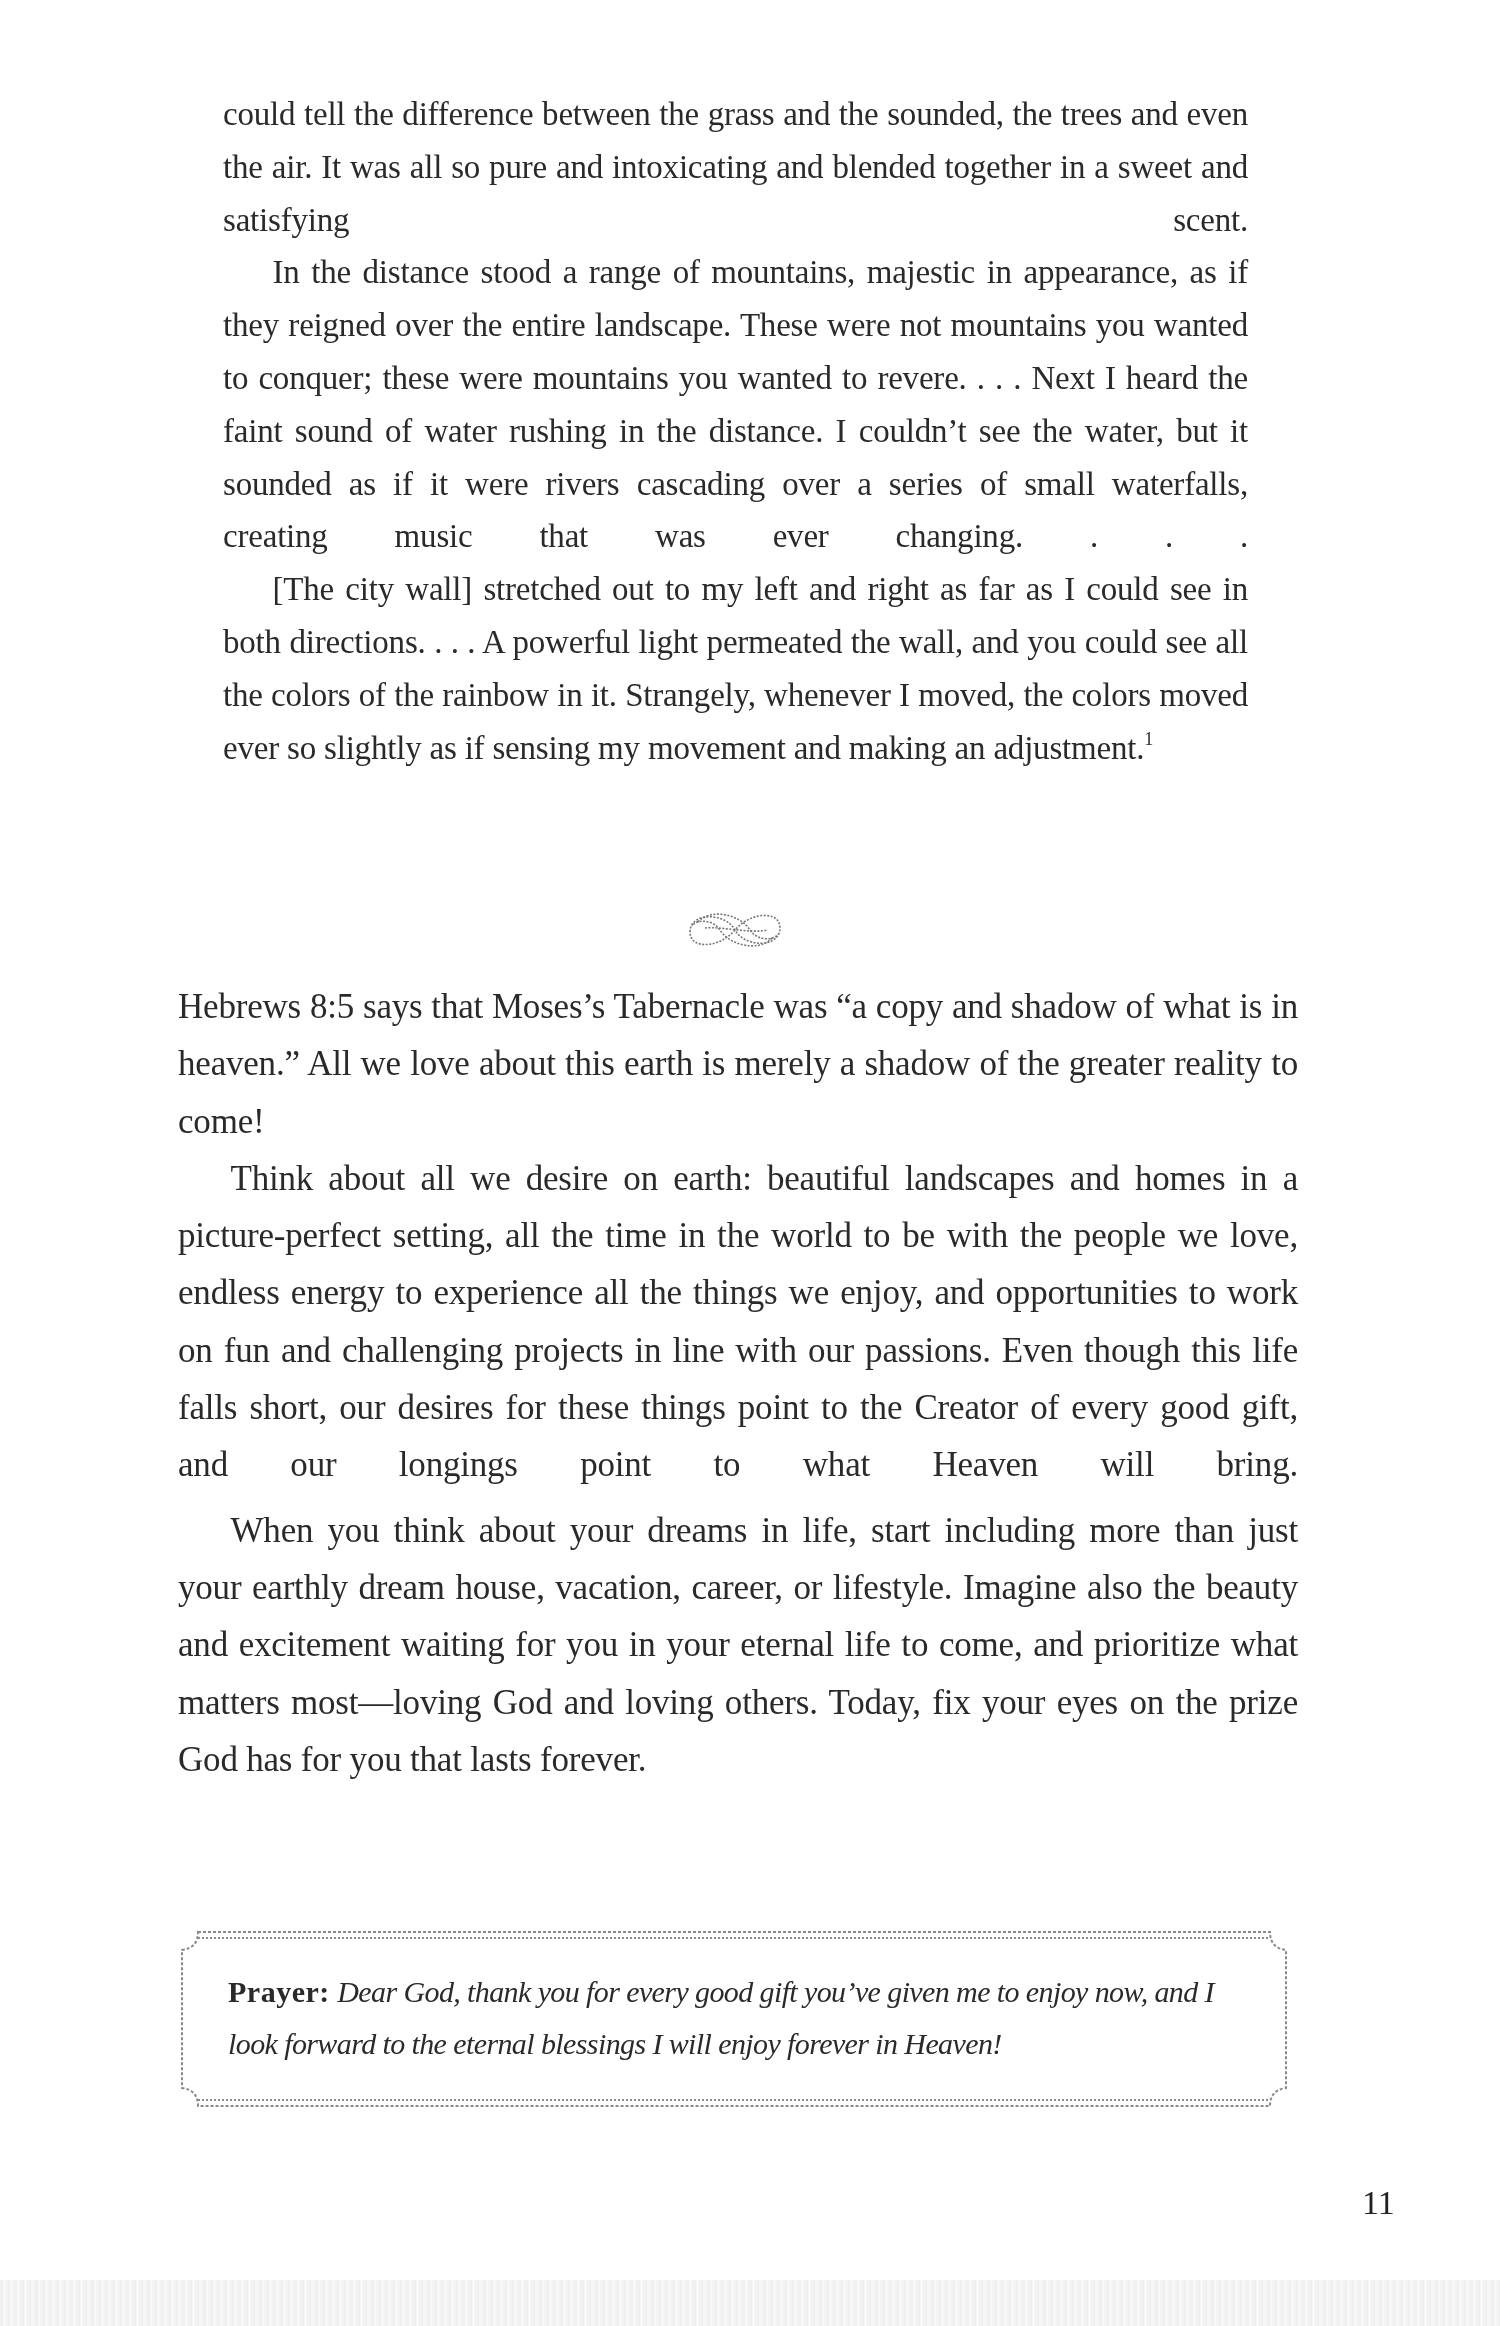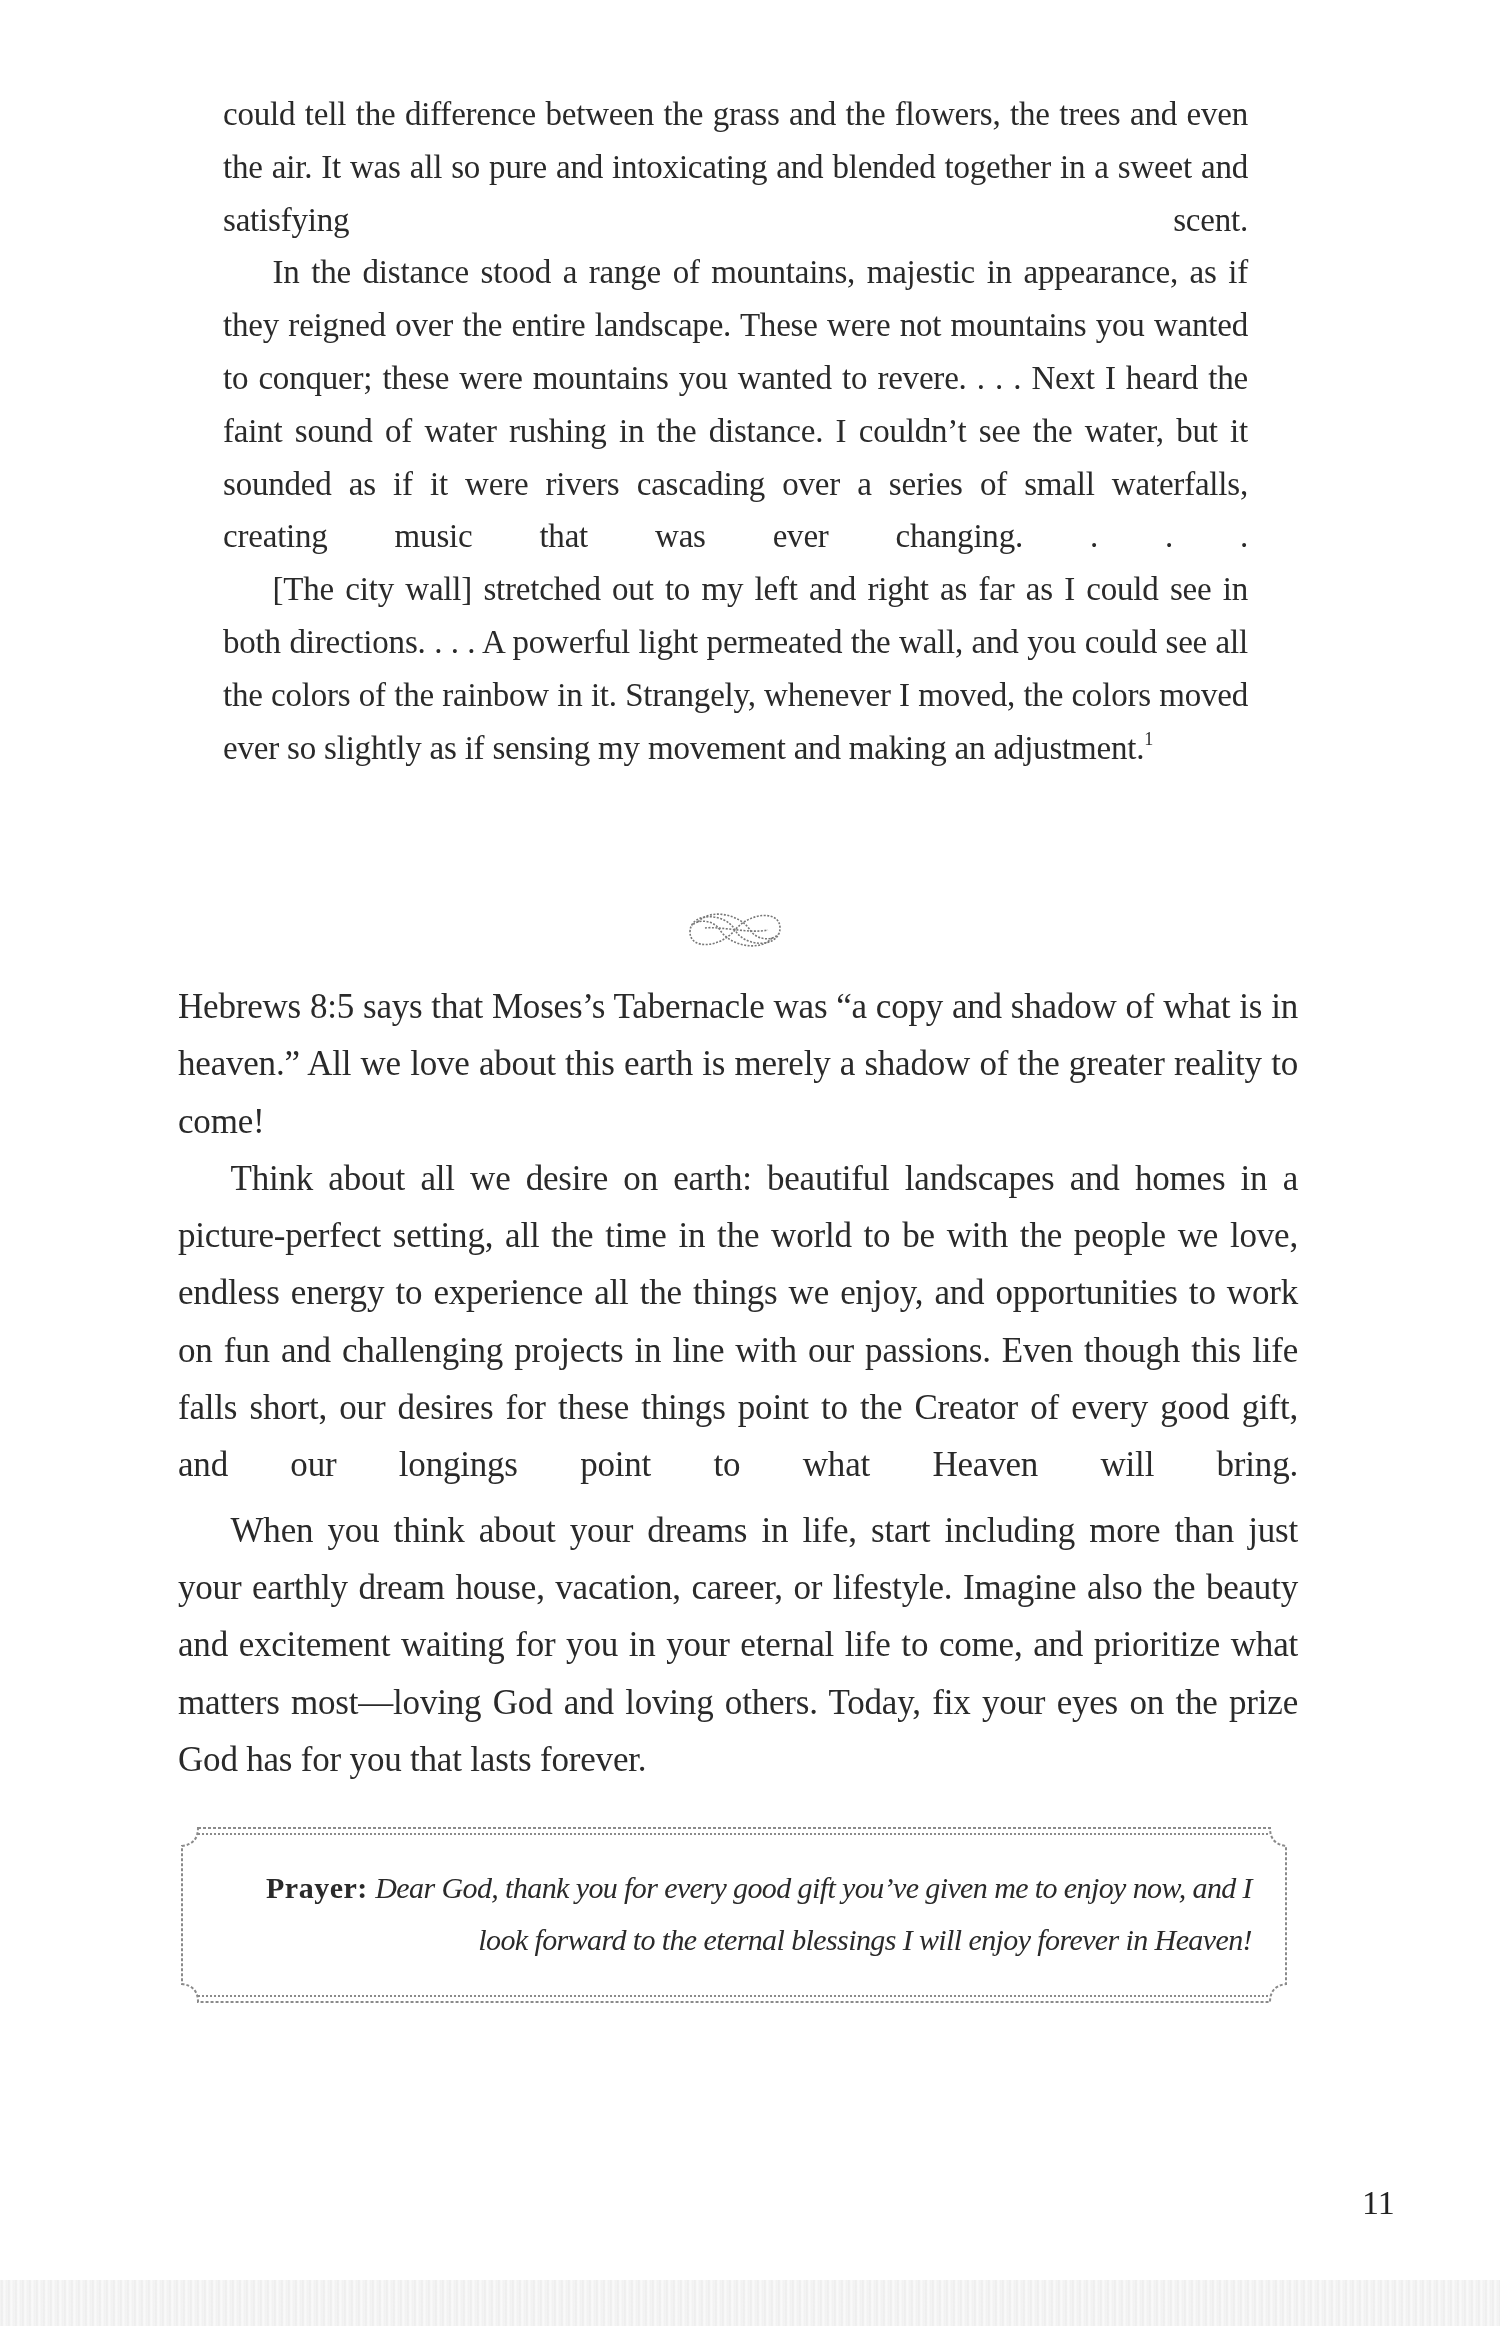--- a/index.html
+++ b/index.html
@@ -10,36 +10,36 @@
   .quote p, .main p { margin:0; }
   .quote p.indent, .main p.indent { text-indent:1.5em; }
   .quote p { text-align-last:justify; }
   .quote p.end { text-align-last:left; }
   sup { font-size:0.55em; vertical-align:0.75em; line-height:0; }
   .ornament { position:absolute; left:680px; top:900px; width:110px; height:60px; }
   .main { position:absolute; left:178px; width:1120px; top:978px;
           font-size:35px; line-height:57.3px; text-align:justify; letter-spacing:-0.2px; }
   .main p { text-align-last:justify; }
   .main p.end { text-align-last:left;margin-top:8px; }
-  .prayer-box { position:absolute; left:176px; top:1820px; width:1116px; height:190px;text-align:right; }
+  .prayer-box { position:absolute; left:176px; top:1924px; width:1116px; height:190px; }
   .prayer-box svg { position:absolute; left:0; top:0; }
   .prayer-text { position:absolute; left:52px; right:40px; top:42px; font-size:30px; line-height:52px;
                  color:#2a2a2a; }
   .prayer-label { font-weight:bold; letter-spacing:0.5px; }
   .prayer-body { font-style:italic; letter-spacing:-0.6px; }
   .page-number { position:absolute; left:1362px; top:2184px; font-size:34px; color:#222; }
   .bottom-strip { position:absolute; left:0; top:2280px; width:1500px; height:46px;
     background: repeating-linear-gradient(90deg, #f4f4f4 0px, #e9e9e9 2px, #fafafa 4px, #eeeeee 7px);
     opacity:0.85; }
 </style>
 </head>
 <body>
 
 <div class="quote">
-  <p>could tell the difference between the grass and the flowers, the trees and even the air. It was all so pure and intoxicating and blended together in a sweet and satisfying scent.</p>
+  <p>could tell the difference between the grass and the sounded, the trees and even the air. It was all so pure and intoxicating and blended together in a sweet and satisfying scent.</p>
   <p class="indent">In the distance stood a range of mountains, majestic in appearance, as if they reigned over the entire landscape. These were not mountains you wanted to conquer; these were mountains you wanted to revere. . . . Next I heard the faint sound of water rushing in the distance. I couldn’t see the water, but it sounded as if it were rivers cascading over a series of small waterfalls, creating music that was ever changing. . . .</p>
   <p class="indent end"><span>[The city wall] stretched out to my left and right as far as I could see in both directions. . . . A powerful light permeated the wall, and you could see all the colors of the rainbow in it. Strangely, whenever I moved, the colors moved ever so slightly as if sensing my movement and making an adjustment.</span><sup>1</sup></p>
 </div>
 
 <div class="ornament">
   <svg width="110" height="60" viewBox="0 0 110 60" fill="none" stroke="#777" stroke-width="1.6" stroke-dasharray="2 1.5">
     <path d="M10 32 C10 12, 45 12, 55 30 C65 48, 100 48, 100 28 C100 10, 70 12, 55 30 C40 48, 10 50, 10 32 Z"></path>
     <path d="M18 22 C30 8, 60 14, 70 30 C78 42, 95 40, 98 34"></path>
     <path d="M92 38 C80 52, 50 46, 40 30 C32 18, 15 20, 12 26"></path>
     <path d="M25 28 C40 26, 70 34, 88 30"></path>

